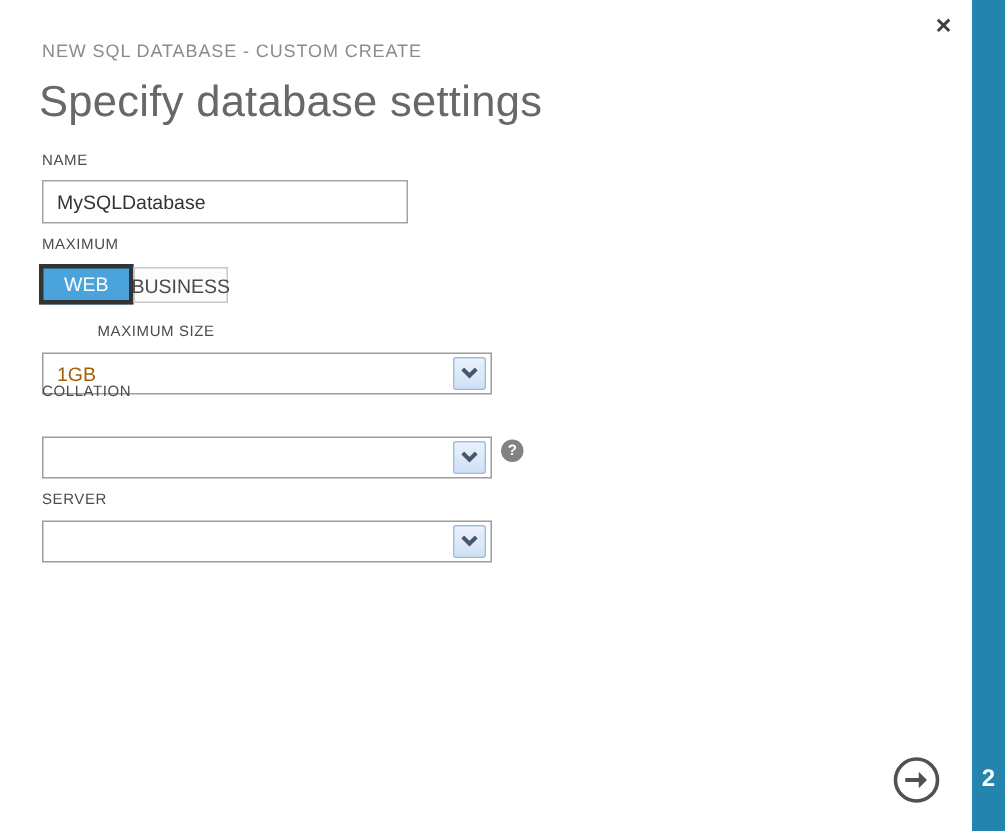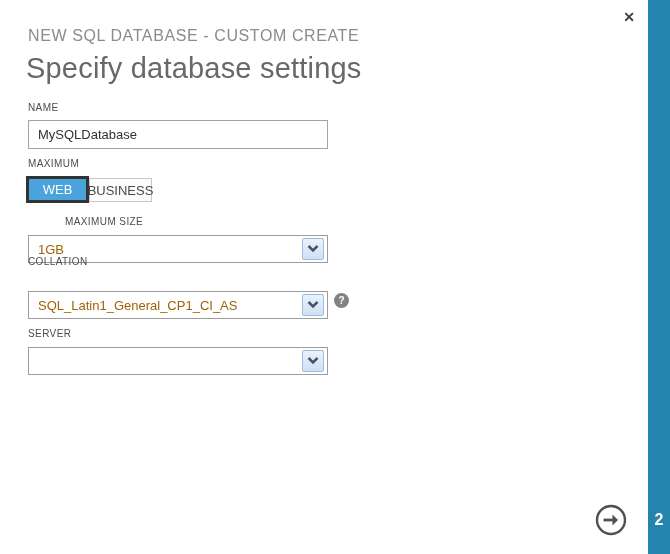--- a/index.html
+++ b/index.html
@@ -27,36 +27,36 @@
   .close-btn {
     position:absolute; left:620px; top:8px;
     width:18px; height:18px;
     font-size:14px; font-weight:bold; color:#3f3f3f;
     text-align:center; line-height:18px;
     cursor:pointer; user-select:none;
   }
 
   .breadcrumb {
     position:absolute; left:28px; top:27px;
-    font-size:16px; color:#8b8b8b; letter-spacing:0.6px;text-align:center;
+    font-size:12px; color:#8b8b8b; letter-spacing:0.6px;text-align:center;
   }
   .page-title {
     position:absolute; left:26px; top:52px;
     font-size:29px; font-weight:300; color:#686868;
     letter-spacing:0.2px;
     text-align:right;
   }
 
   .field-label {
     position:absolute; left:28px;
     font-size:10px; color:#4c4c4c; letter-spacing:0.4px;
   }
 
   .text-input {
-    position:absolute; left:28px; width:300px; height:29px;
+    position:absolute; left:28px; width:244px; height:29px;
     box-sizing:border-box;
     border:1px solid #a3a3a3; background:#ffffff;
     padding:0 0 0 9px;
     font-family:"Liberation Sans", sans-serif;
     font-size:13px; color:#333333;
     outline:none;
   }
 
   
   .edition-btn {
@@ -138,21 +138,20 @@
   <div class="select-value">1GB</div>
   <div class="select-arrow">
     <svg width="12" height="8" viewBox="0 0 12 8">
         <path d="M1.5 1 L6 5.5 L10.5 1" stroke="#47566b" stroke-width="2.6" fill="none"></path>
       </svg>
   </div>
 </div>
 
 <div class="field-label" style="top:256px;text-align:center;">COLLATION</div>
 <div class="select-box" style="top:291px;">
-  <div class="select-value">SQL_Latin1_General_CP1_CI_AS</div>
   <div class="select-arrow">
     <svg width="12" height="8" viewBox="0 0 12 8">
         <path d="M1.5 1 L6 5.5 L10.5 1" stroke="#47566b" stroke-width="2.6" fill="none"></path>
       </svg>
   </div>
 </div>
 <div class="help-icon" style="top:293px;">?</div>
 
 <div class="field-label" style="top:328px;">SERVER</div>
 <div class="select-box" style="top:347px;">

